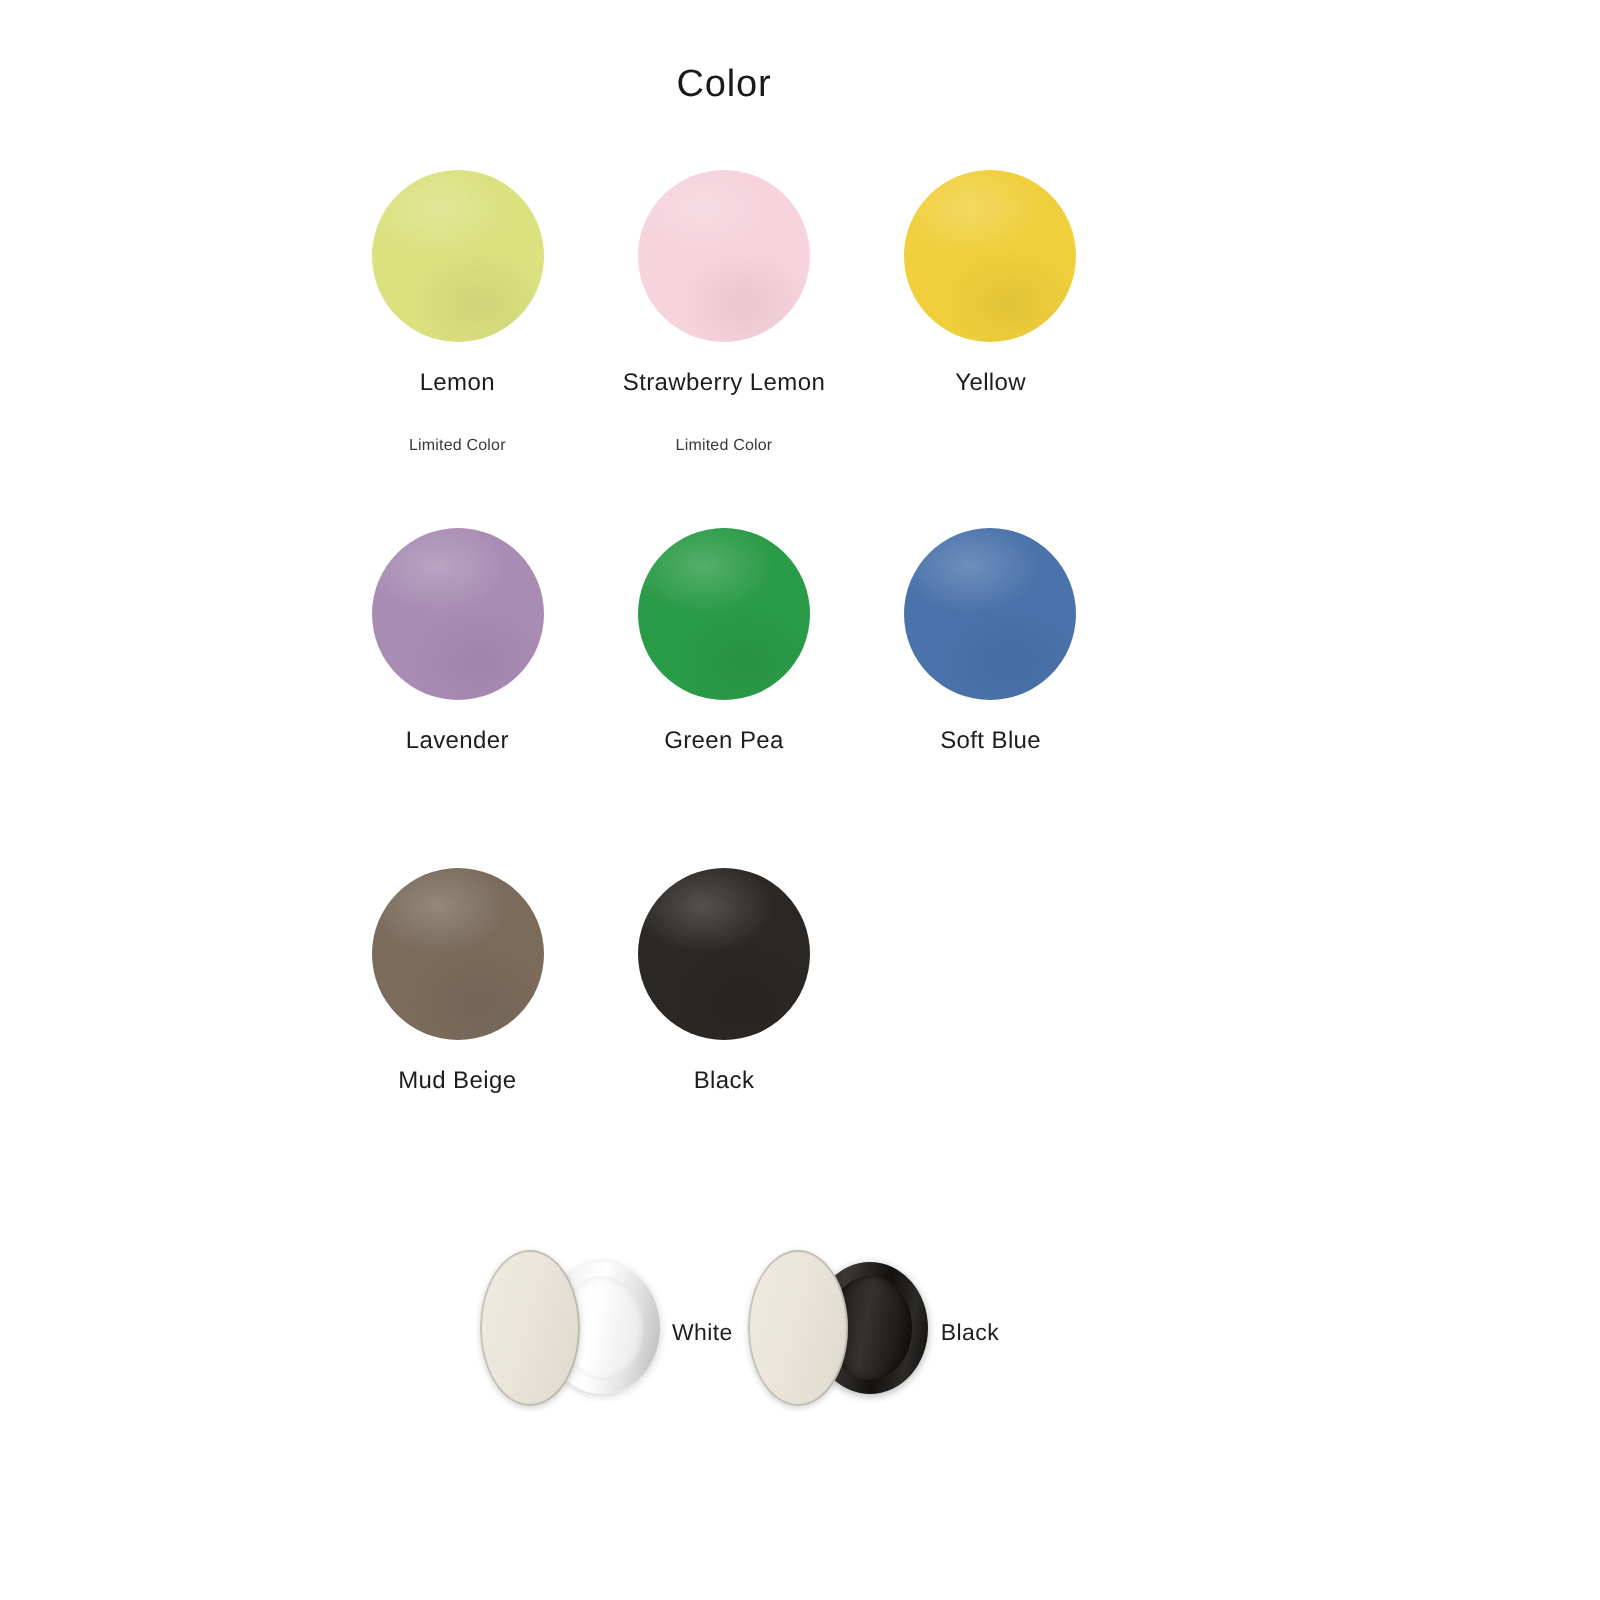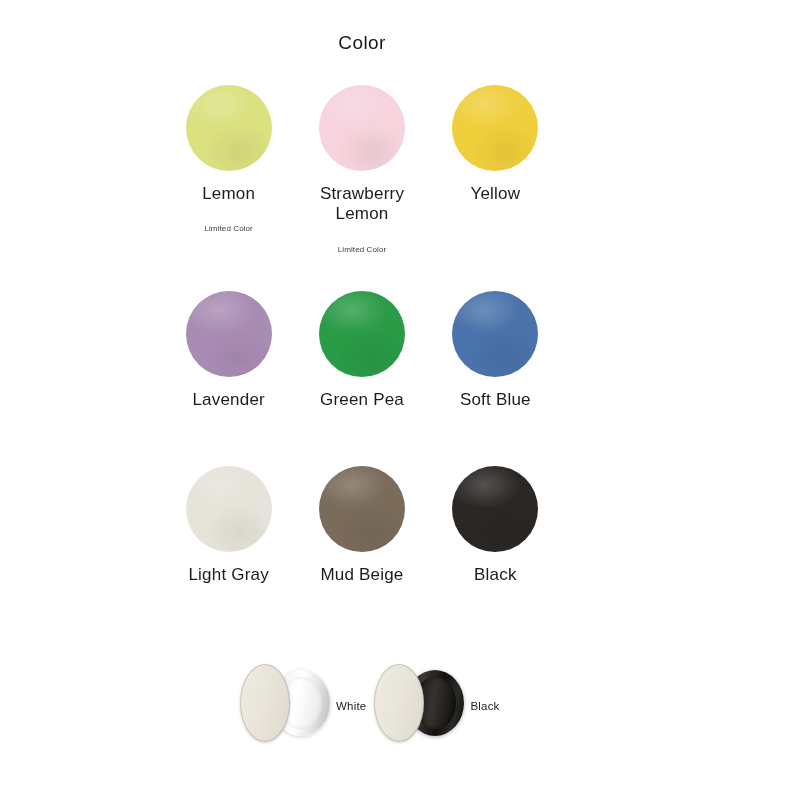--- a/index.html
+++ b/index.html
@@ -64,21 +64,21 @@
     position: absolute;
     inset: 0;
     border-radius: 50%;
     background:
       radial-gradient(ellipse 60% 40% at 38% 22%, rgba(255,255,255,0.20), rgba(255,255,255,0) 70%),
       radial-gradient(ellipse 55% 45% at 62% 78%, rgba(0,0,0,0.055), rgba(0,0,0,0) 72%);
   }
 
   .swatch-name {
     margin-top: 13px;
-    font-size: 17px;
+    font-size: 12px;
     font-weight: 400;
     letter-spacing: 0.2px;
     color: #1c1c1c;
     line-height: 1.2;
     text-align: center;
   }
 
   .swatch-note {
     margin-top: 20px;
     font-size: 8px;
@@ -221,25 +221,20 @@
       <div class="swatch-name">Green Pea</div>
       <div class="swatch-note"></div>
     </div>
 
     <div class="swatch-cell">
       <div class="swatch-disc" style="background: rgb(74, 115, 171);"></div>
       <div class="swatch-name">Soft Blue</div>
       <div class="swatch-note"></div>
     </div>
 
-    <div class="swatch-cell">
-      <div class="swatch-disc" style="background: rgb(230, 227, 218);"></div>
-      <div class="swatch-name">Light Gray</div>
-      <div class="swatch-note"></div>
-    </div>
 
     <div class="swatch-cell">
       <div class="swatch-disc" style="background: rgb(122, 107, 91);"></div>
       <div class="swatch-name">Mud Beige</div>
       <div class="swatch-note"></div>
     </div>
 
     <div class="swatch-cell">
       <div class="swatch-disc" style="background: rgb(42, 39, 37);"></div>
       <div class="swatch-name">Black</div>

